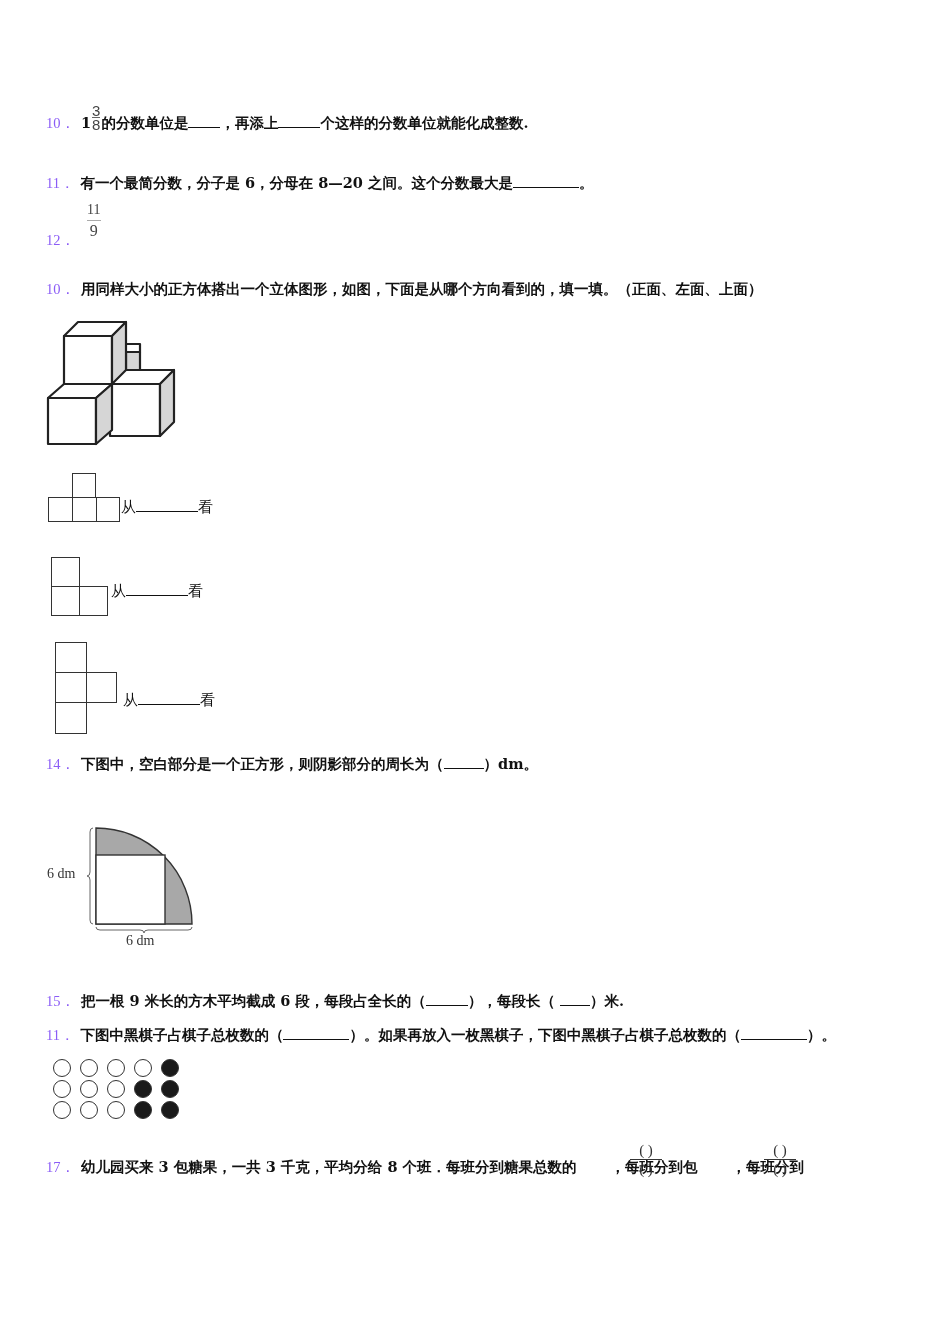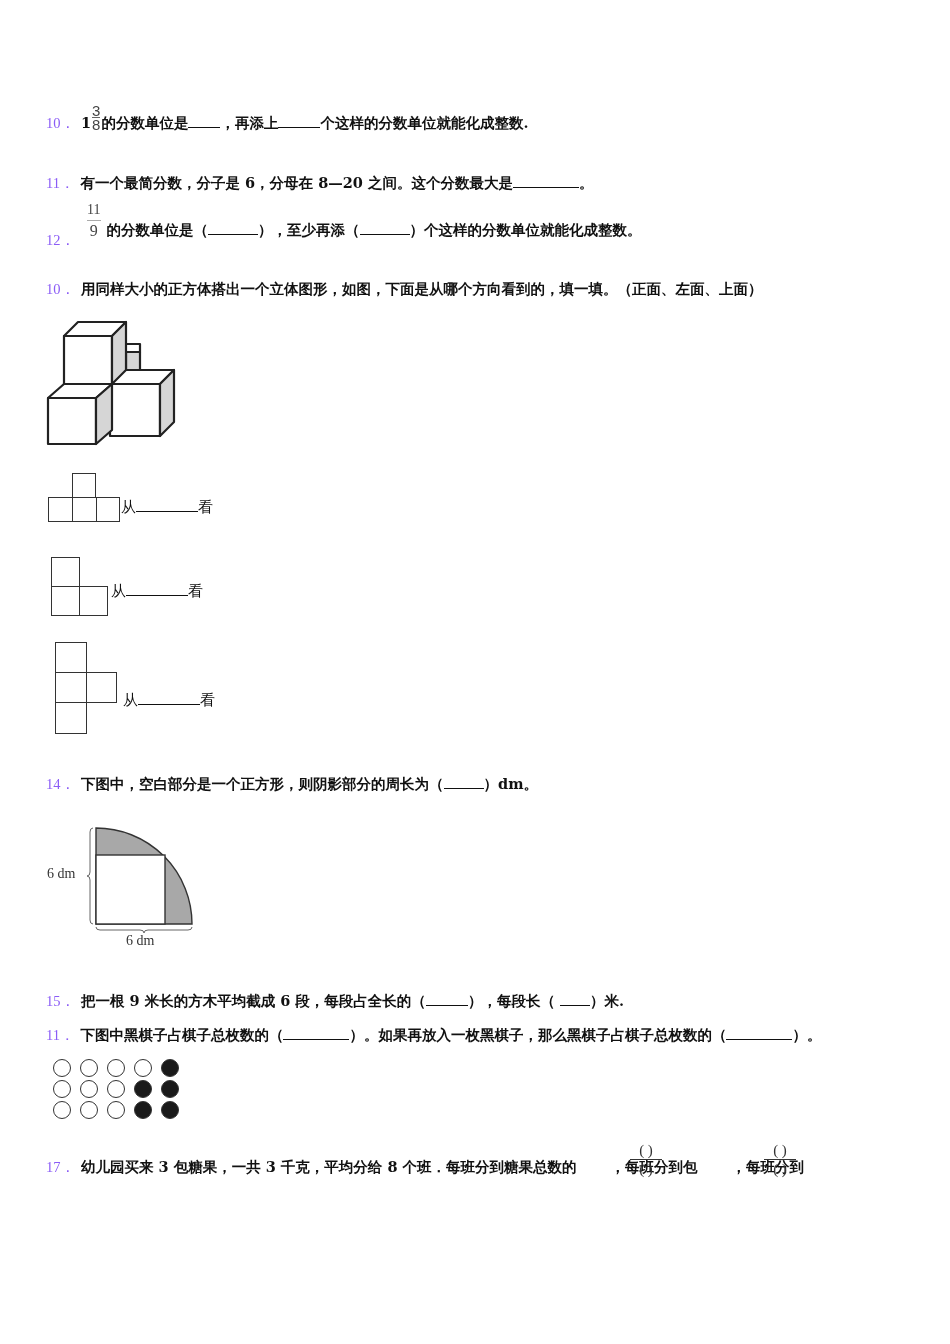--- a/index.html
+++ b/index.html
@@ -28,21 +28,21 @@
 
 <div class="q" style="top:161px;margin-top:12px;">
   <span class="num">11．</span><span>有一个最简分数，分子是 6，分母在 8—20 之间。这个分数最大是</span><span class="blank" style="width:66px;"></span><span>。</span>
 </div>
 
 <div class="q" style="top:196px;">
   <span class="num" style="position:relative;top:24px;">12．</span>
   <span class="frac" style="position:relative;top:4px;">
     <span class="n" style="font-family:'Liberation Serif',serif;font-size:14px;line-height:20px;">11</span>
     <span class="d" style="font-family:'Liberation Serif',serif;font-size:16px;line-height:20px;border-top-color:#aaa;">9</span>
-  </span><span style="position:relative;top:14px;"><span> 的分数单位是（</span><span class="blank" style="width:50px;"></span><span>），至少再添（</span><span class="blank" style="width:50px;"></span><span>）个这样的分数单位就能化成整数。</span></span>
+  </span>
 </div>
 
 <div class="q" style="top:279px;">
   <span class="num">10．</span><span>用同样大小的正方体搭出一个立体图形，如图，下面是从哪个方向看到的，填一填。（正面、左面、上面）</span>
 </div>
 
 <svg class="fig" style="left:44px;top:316px;" width="135" height="132" viewBox="0 0 135 132">
   <g stroke="#222" stroke-width="2.2" fill="#fff" stroke-linejoin="round">
 
     <polygon points="82,36 96,36 96,56 82,56" fill="#d6d6d6"></polygon>
@@ -84,21 +84,21 @@
 <div class="fig" style="left:55px;top:642px;width:64px;height:94px;">
   <div class="grid-cell" style="left:0;top:0;width:32px;height:31px;"></div>
   <div class="grid-cell" style="left:0;top:30px;width:32px;height:31px;"></div>
   <div class="grid-cell" style="left:31px;top:30px;width:31px;height:31px;"></div>
   <div class="grid-cell" style="left:0;top:60px;width:32px;height:32px;"></div>
 </div>
 <div class="view-label" style="left:123px;top:690px;">
   <span>从</span><span class="blank"></span><span>看</span>
 </div>
 
-<div class="q" style="top:774px;">
+<div class="q" style="top:754px;">
   <span class="num">14．</span><span>下图中，空白部分是一个正方形，则阴影部分的周长为（</span><span class="blank" style="width:40px;"></span><span>）dm。</span>
 </div>
 
 <svg class="fig" style="left:44px;top:820px;" width="160" height="132" viewBox="0 0 160 132">
 
   <path d="M52,104 L52,8 A96,96 0 0 1 148,104 Z" fill="#a8a8a8" stroke="#333" stroke-width="1.4"></path>
 
   <rect x="52" y="35" width="69" height="69" fill="#fff" stroke="#333" stroke-width="1.4"></rect>
 
   <path d="M49,8 Q46,8 46,12 L46,52 Q46,56 43,56 Q46,56 46,60 L46,100 Q46,104 49,104" fill="none" stroke="#666" stroke-width="1"></path>
@@ -106,21 +106,21 @@
   <path d="M52,107 Q52,110 56,110 L96,110 Q100,110 100,113 Q100,110 104,110 L144,110 Q148,110 148,107" fill="none" stroke="#666" stroke-width="1"></path>
 </svg>
 <div class="view-label" style="left:47px;top:866px;font-size:14px;color:#333;font-family:'Liberation Serif',serif;">6 dm</div>
 <div class="view-label" style="left:126px;top:933px;font-size:14px;color:#333;font-family:'Liberation Serif',serif;">6 dm</div>
 
 <div class="q" style="top:991px;">
   <span class="num">15．</span><span>把一根 9 米长的方木平均截成 6 段，每段占全长的（</span><span class="blank" style="width:42px;"></span><span>），每段长（ </span><span class="blank" style="width:30px;"></span><span>）米.</span>
 </div>
 
 <div class="q" style="top:1025px;">
-  <span class="num">11．</span><span>下图中黑棋子占棋子总枚数的（</span><span class="blank" style="width:66px;"></span><span>）。如果再放入一枚黑棋子，那么黑棋子占棋子总枚数的（</span><span class="blank" style="width:66px;"></span><span>）。</span>
+  <span class="num">11．</span><span>下图中黑棋子占棋子总枚数的（</span><span class="blank" style="width:66px;"></span><span>）。如果再放入一枚黑棋子，下图中黑棋子占棋子总枚数的（</span><span class="blank" style="width:66px;"></span><span>）。</span>
 </div>
 
 <div class="fig" id="pieces" style="left:53px;top:1059px;width:130px;height:62px;">
     <div style="position: absolute; left: 0px; top: 0px; width: 18px; height: 18px; border-radius: 50%; box-sizing: border-box; border: 1.3px solid rgb(51, 51, 51); background: rgb(255, 255, 255);"></div>
     <div style="position: absolute; left: 27px; top: 0px; width: 18px; height: 18px; border-radius: 50%; box-sizing: border-box; border: 1.3px solid rgb(51, 51, 51); background: rgb(255, 255, 255);"></div>
     <div style="position: absolute; left: 54px; top: 0px; width: 18px; height: 18px; border-radius: 50%; box-sizing: border-box; border: 1.3px solid rgb(51, 51, 51); background: rgb(255, 255, 255);"></div>
     <div style="position: absolute; left: 81px; top: 0px; width: 18px; height: 18px; border-radius: 50%; box-sizing: border-box; border: 1.3px solid rgb(51, 51, 51); background: rgb(255, 255, 255);"></div>
     <div style="position: absolute; left: 108px; top: 0px; width: 18px; height: 18px; border-radius: 50%; box-sizing: border-box; border: 1.3px solid rgb(51, 51, 51); background: rgb(26, 26, 26);"></div>
     <div style="position: absolute; left: 0px; top: 21px; width: 18px; height: 18px; border-radius: 50%; box-sizing: border-box; border: 1.3px solid rgb(51, 51, 51); background: rgb(255, 255, 255);"></div>
     <div style="position: absolute; left: 27px; top: 21px; width: 18px; height: 18px; border-radius: 50%; box-sizing: border-box; border: 1.3px solid rgb(51, 51, 51); background: rgb(255, 255, 255);"></div>

